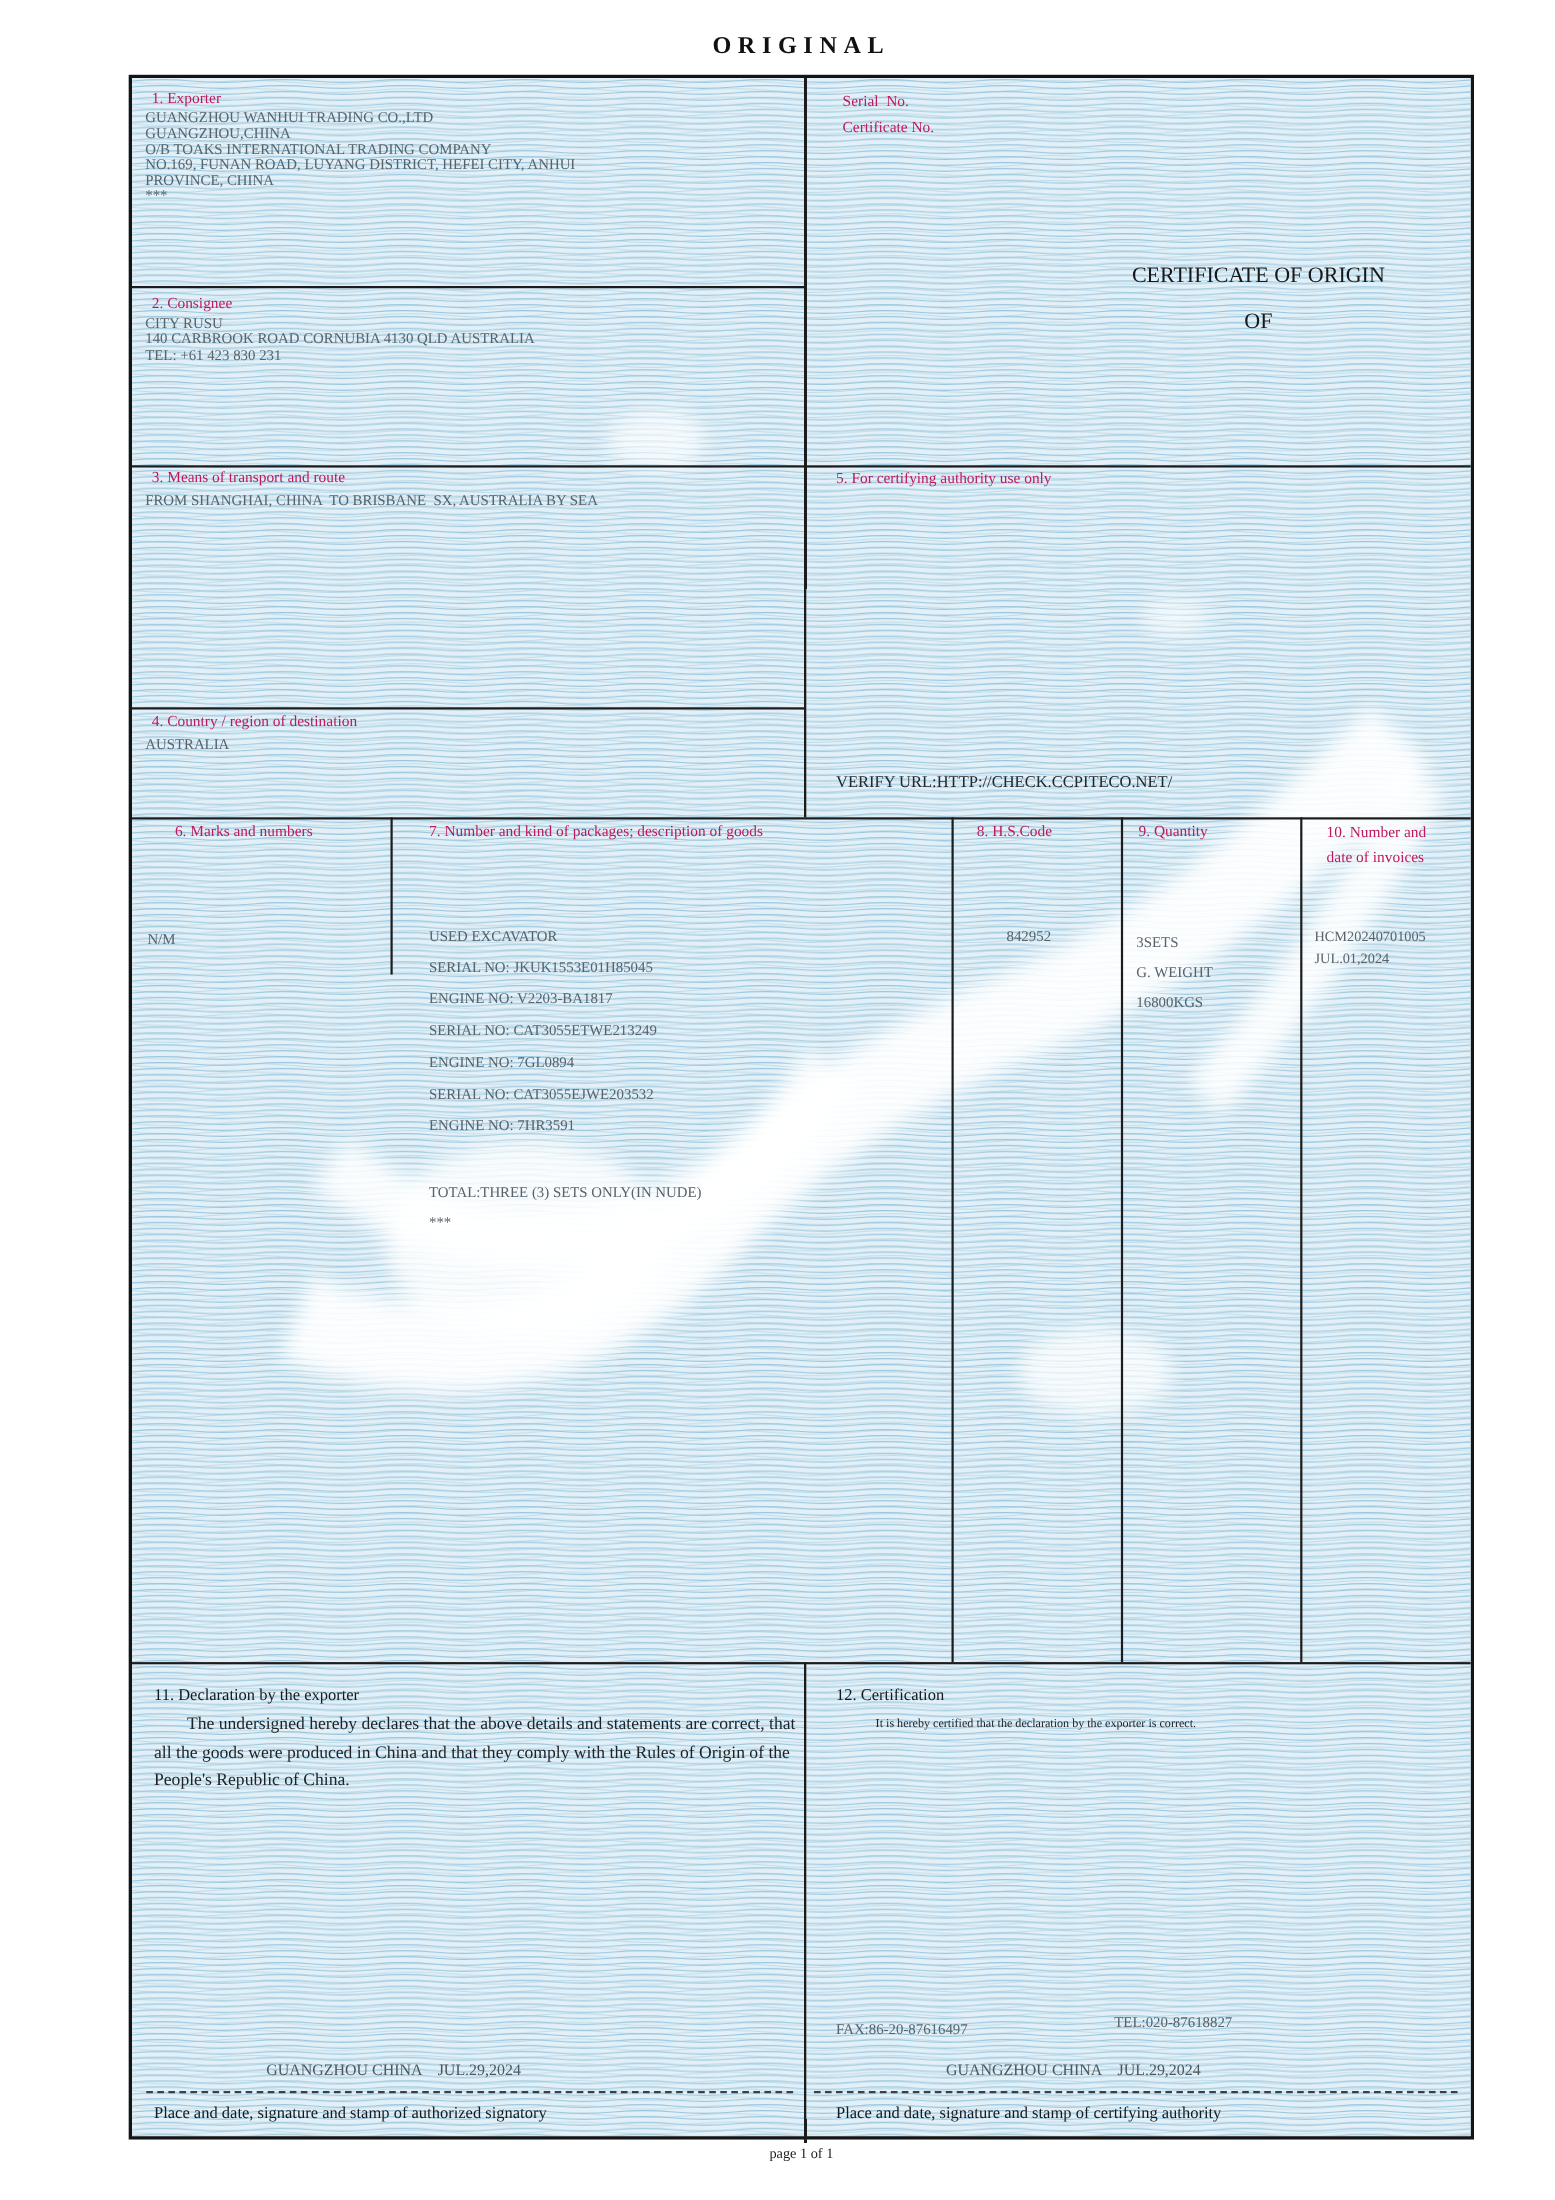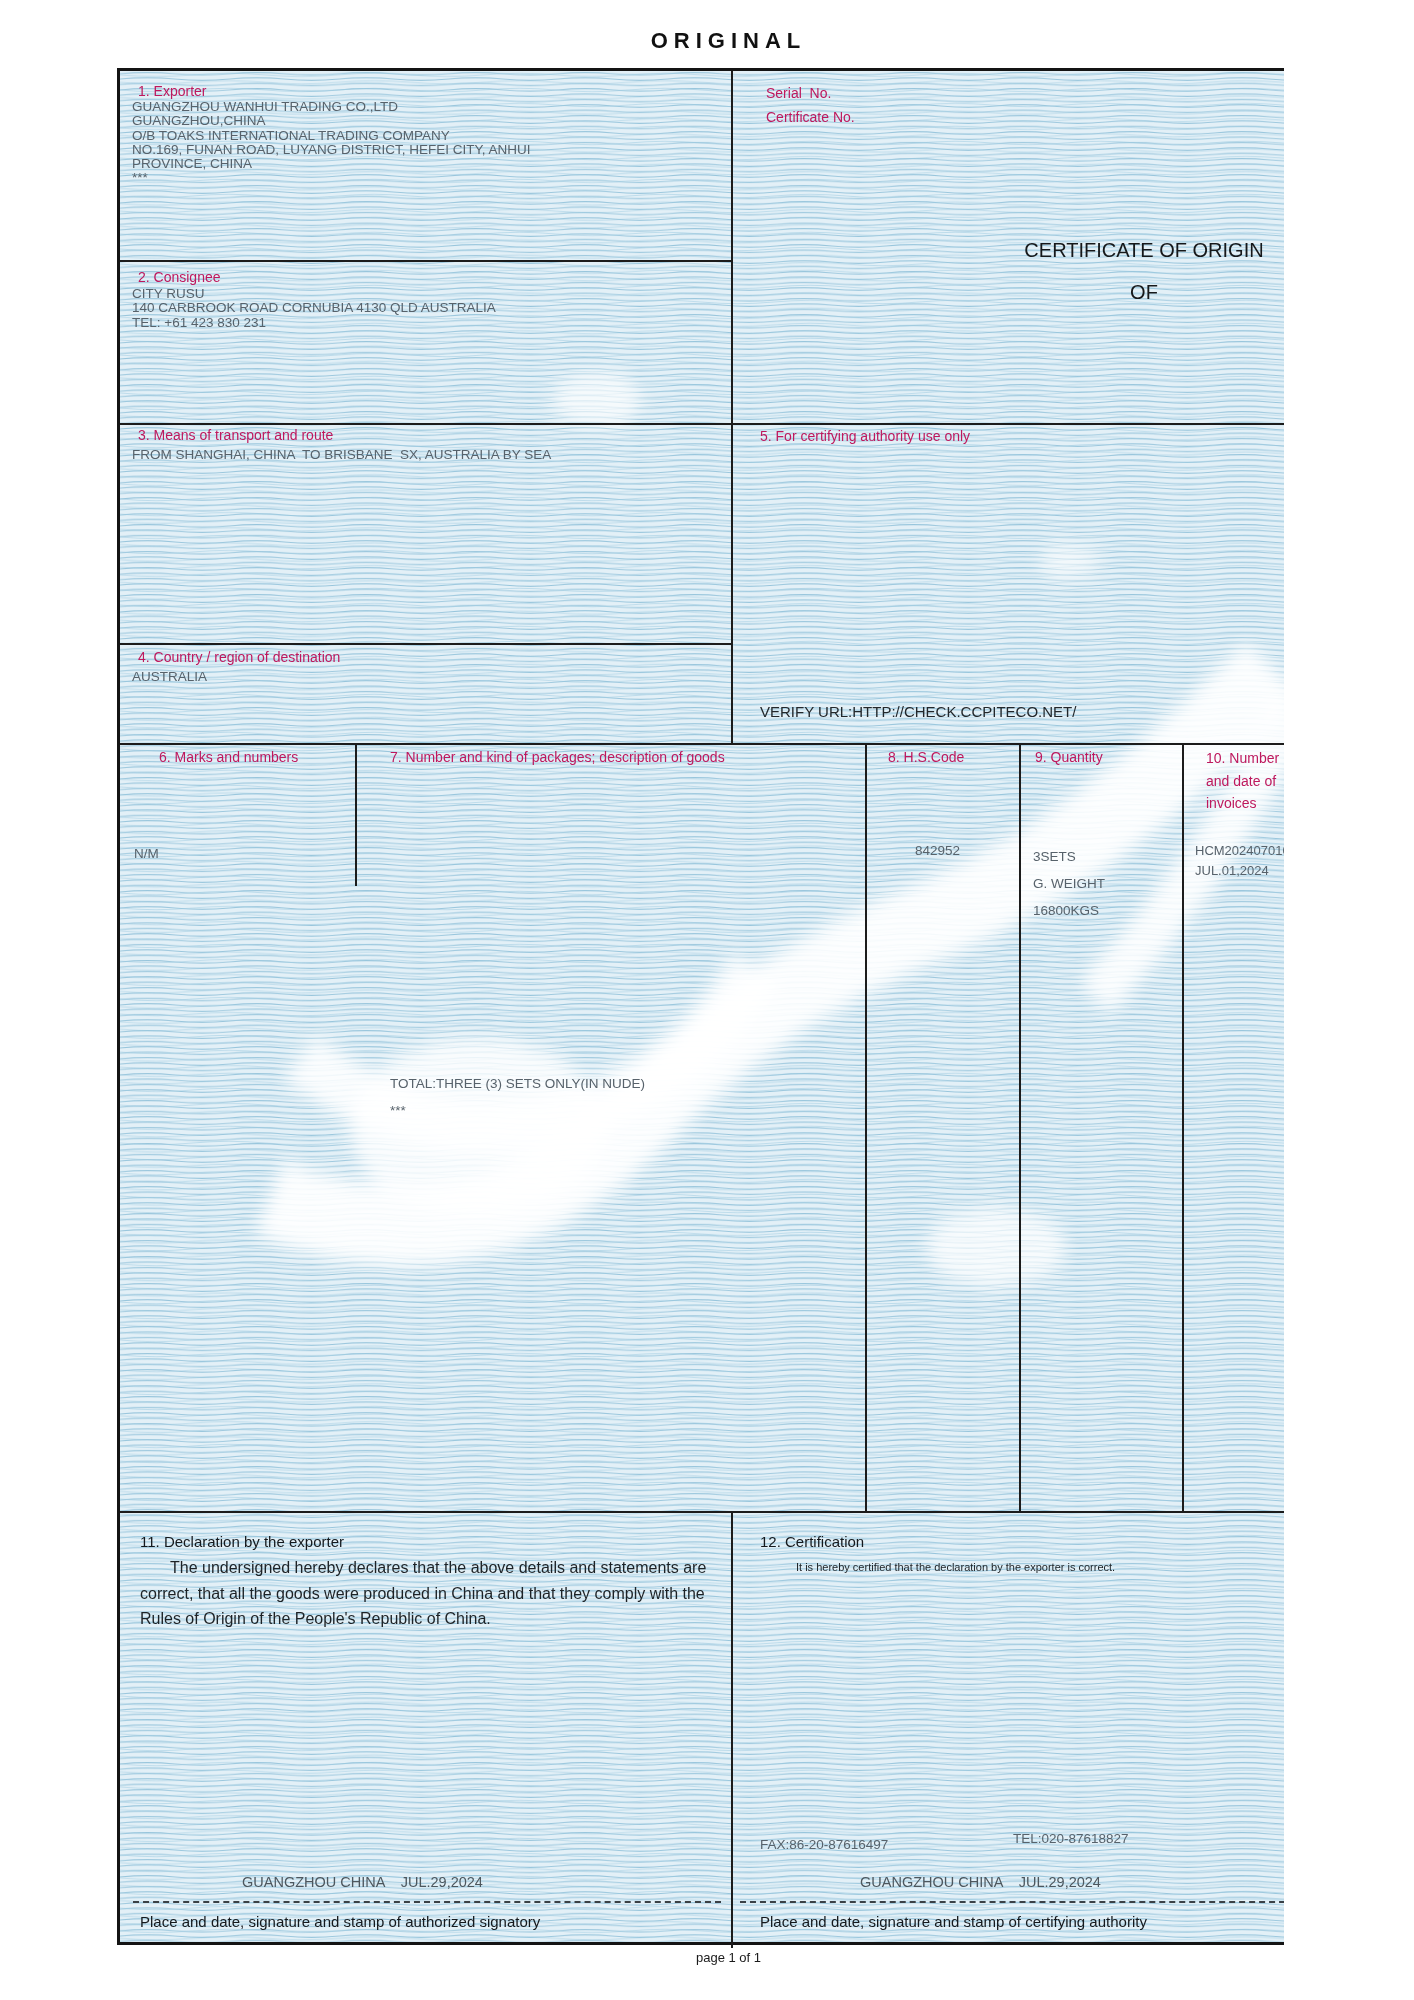--- a/index.html
+++ b/index.html
@@ -1,17 +1,17 @@
 <!DOCTYPE html>
 <html><head>
 <meta charset="utf-8">
 <style>
   html,body{margin:0;padding:0;background:#ffffff;}
-  .page{position:relative;width:1284px;height:2000px;background:#ffffff;overflow:hidden;
-        font-family:Liberation Sans, sans-serif;-webkit-font-smoothing:antialiased;}
+  .page{position:relative;width:1414px;height:2000px;background:#ffffff;overflow:hidden;
+        font-family:Liberation Serif, serif;-webkit-font-smoothing:antialiased;}
   .abs{position:absolute;}
   .original{left:117px;width:1223px;top:28px;text-align:center;font-size:22px;font-weight:bold;
             letter-spacing:6px;color:#111;}
   .form{left:117px;top:68px;width:1223px;height:1877px;border:3px solid #141414;box-sizing:border-box;
         background:#e3f0f7;}
   .layer{left:0;top:0;width:100%;height:100%;}
   .hline{background:#1c1c1c;height:2px;}
   .vline{background:#1c1c1c;width:2px;}
   .label{font-size:14px;color:#be185d;}
   .data{font-size:13.5px;color:#57626b;}
@@ -110,20 +110,29 @@
     <div class="abs label" style="left:640px;top:357px;">5. For certifying authority use only</div>
     <div class="abs" style="left:640px;top:632px;font-size:15px;color:#22272b;">VERIFY URL:HTTP://CHECK.CCPITECO.NET/</div>
 
     <div class="abs label" style="left:24px;top:678px;margin-left:15px;">6. Marks and numbers</div>
     <div class="abs label" style="left:270px;top:678px;">7. Number and kind of packages; description of goods</div>
     <div class="abs label" style="left:768px;top:678px;">8. H.S.Code</div>
     <div class="abs label" style="left:915px;top:678px;">9. Quantity</div>
     <div class="abs label invhead" style="left:1086px;top:676px;">10. Number and date of invoices</div>
 
     <div class="abs data" style="left:14px;top:775px;">N/M</div>
+    <div class="abs data desc" style="left:270px;top:766px;">
+        <div>USED EXCAVATOR</div>
+        <div>SERIAL NO: JKUK1553E01H85045</div>
+        <div>ENGINE NO: V2203-BA1817</div>
+        <div>SERIAL NO: CAT3055ETWE213249</div>
+        <div>ENGINE NO: 7GL0894</div>
+        <div>SERIAL NO: CAT3055EJWE203532</div>
+        <div>ENGINE NO: 7HR3591</div>
+      </div>
     <div class="abs data" style="left:270px;top:1005px;">TOTAL:THREE (3) SETS ONLY(IN NUDE)</div>
     <div class="abs data" style="left:270px;top:1032px;">***</div>
     <div class="abs data" style="left:795px;top:772px;">842952</div>
     <div class="abs data qty" style="left:913px;top:772px;">
         <div>3SETS</div>
         <div>G. WEIGHT</div>
         <div>16800KGS</div>
       </div>
     <div class="abs data inv" style="left:1075px;top:770px;">
         <div>HCM20240701005</div>

